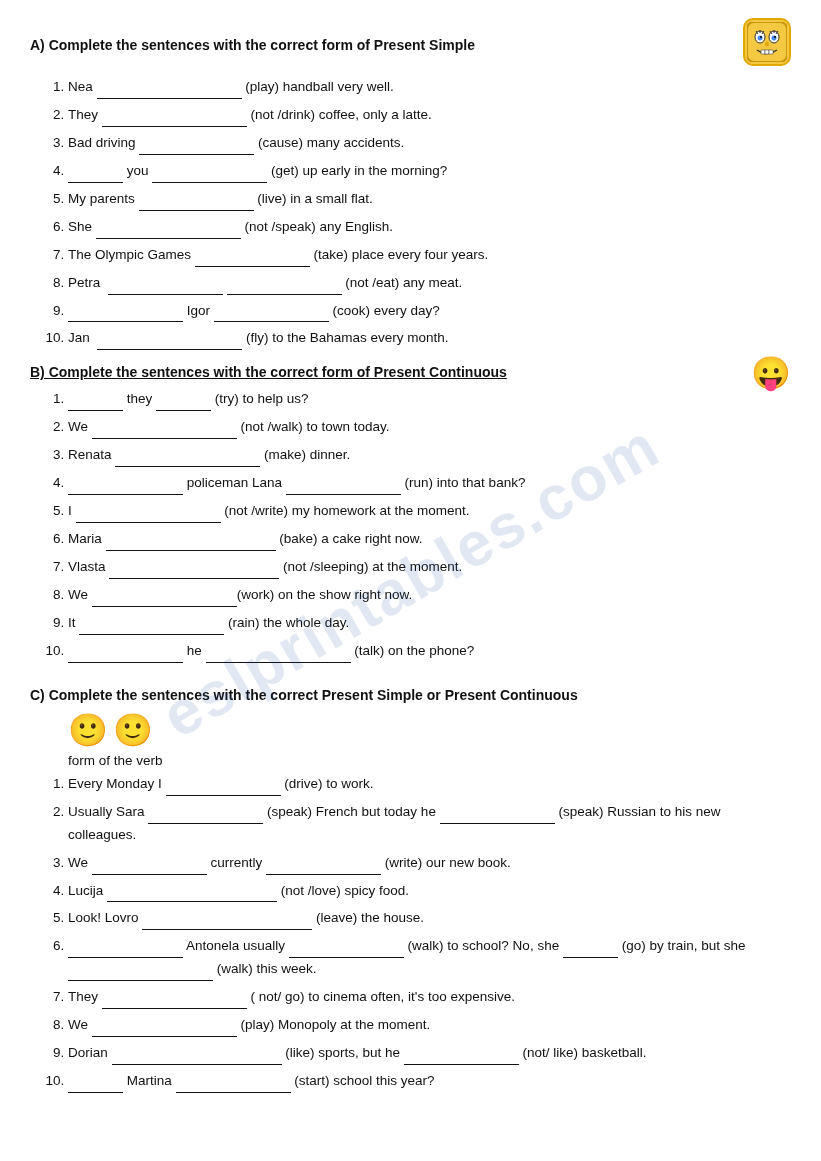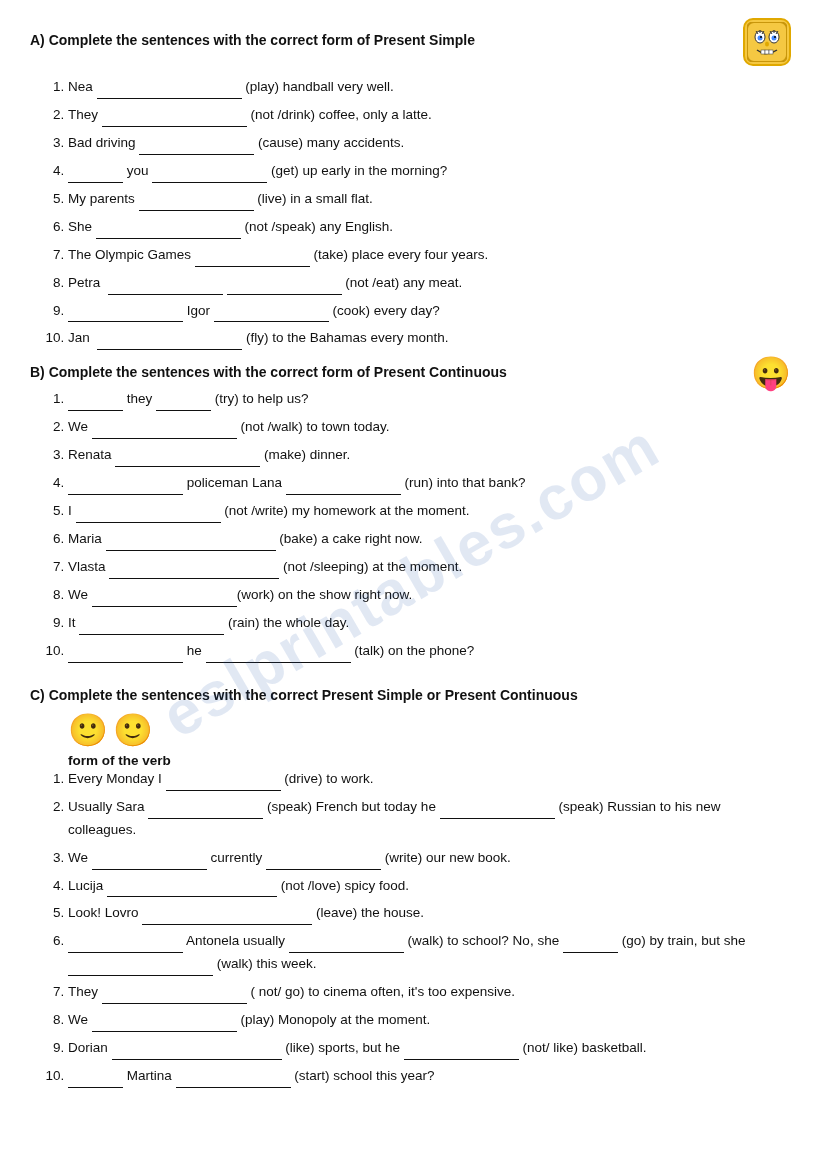--- a/index.html
+++ b/index.html
@@ -8,21 +8,21 @@
       font-family: Arial, sans-serif;
       font-size: 13.5px;
       color: #111;
       width: 821px;
       min-height: 1161px;
       padding: 18px 30px 30px 30px;
       position: relative;
     }
     .header-row {
       display: flex;
-      align-items: flex-start;
+      align-items: center;
       justify-content: space-between;
       margin-bottom: 10px;
     }
     .section-title {
       font-weight: bold;
       font-size: 14px;
       margin-bottom: 8px;
       margin-top: 14px;
     }
     .sentences-list {
@@ -75,22 +75,23 @@
       font-size: 62px;
       font-weight: bold;
       color: #2255aa;
       transform: rotate(-30deg);
       white-space: nowrap;
       letter-spacing: 2px;
       z-index: 10;
     }
     .form-label {
       padding-left: 38px;
-      font-weight: bold;
+      font-weight: normal;
       font-size: 13.5px;
+      margin-bottom: 5px;
     }
   </style>
 </head>
 <body>
 
 <div class="watermark">eslprintables.com</div>
 
 <div class="header-row">
   <div class="section-title">A)  Complete the sentences with the correct form of Present Simple</div>
   <div class="emoji-sponge" title="SpongeBob emoji">
@@ -128,21 +129,21 @@
   <li>Bad driving <span class="blank blank-md"></span> (cause) many accidents.</li>
   <li><span class="blank blank-sm"></span> you <span class="blank blank-md"></span> (get) up early in the morning?</li>
   <li>My parents <span class="blank blank-md"></span> (live) in a small flat.</li>
   <li>She <span class="blank blank-lg"></span> (not /speak) any English.</li>
   <li>The Olympic Games <span class="blank blank-md"></span> (take) place every four years.</li>
   <li>Petra &nbsp;<span class="blank blank-md"></span> <span class="blank blank-md"></span> (not /eat) any meat.</li>
   <li><span class="blank blank-md"></span> Igor <span class="blank blank-md"></span> (cook) every day?</li>
   <li>Jan &nbsp;<span class="blank blank-lg"></span> (fly) to the Bahamas every month.</li>
 </ol>
 
-<div style="position:relative; margin-top: 10px;">
+<div style="position:relative; margin-top: 10px; text-decoration: underline;">
   <div class="section-title">B)  Complete the sentences with the correct form of Present Continuous</div>
   <span style="position:absolute; right: 0; top: -10px; font-size:32px;">😛</span>
 </div>
 
 <ol class="sentences-list">
   <li><span class="blank blank-sm"></span> they <span class="blank blank-sm"></span> (try) to help us?</li>
   <li>We <span class="blank blank-lg"></span> (not /walk) to town today.</li>
   <li>Renata <span class="blank blank-lg"></span> (make) dinner.</li>
   <li><span class="blank blank-md"></span> policeman Lana <span class="blank blank-md"></span> (run) into that bank?</li>
   <li>I <span class="blank blank-lg"></span> (not /write) my homework at the moment.</li>

